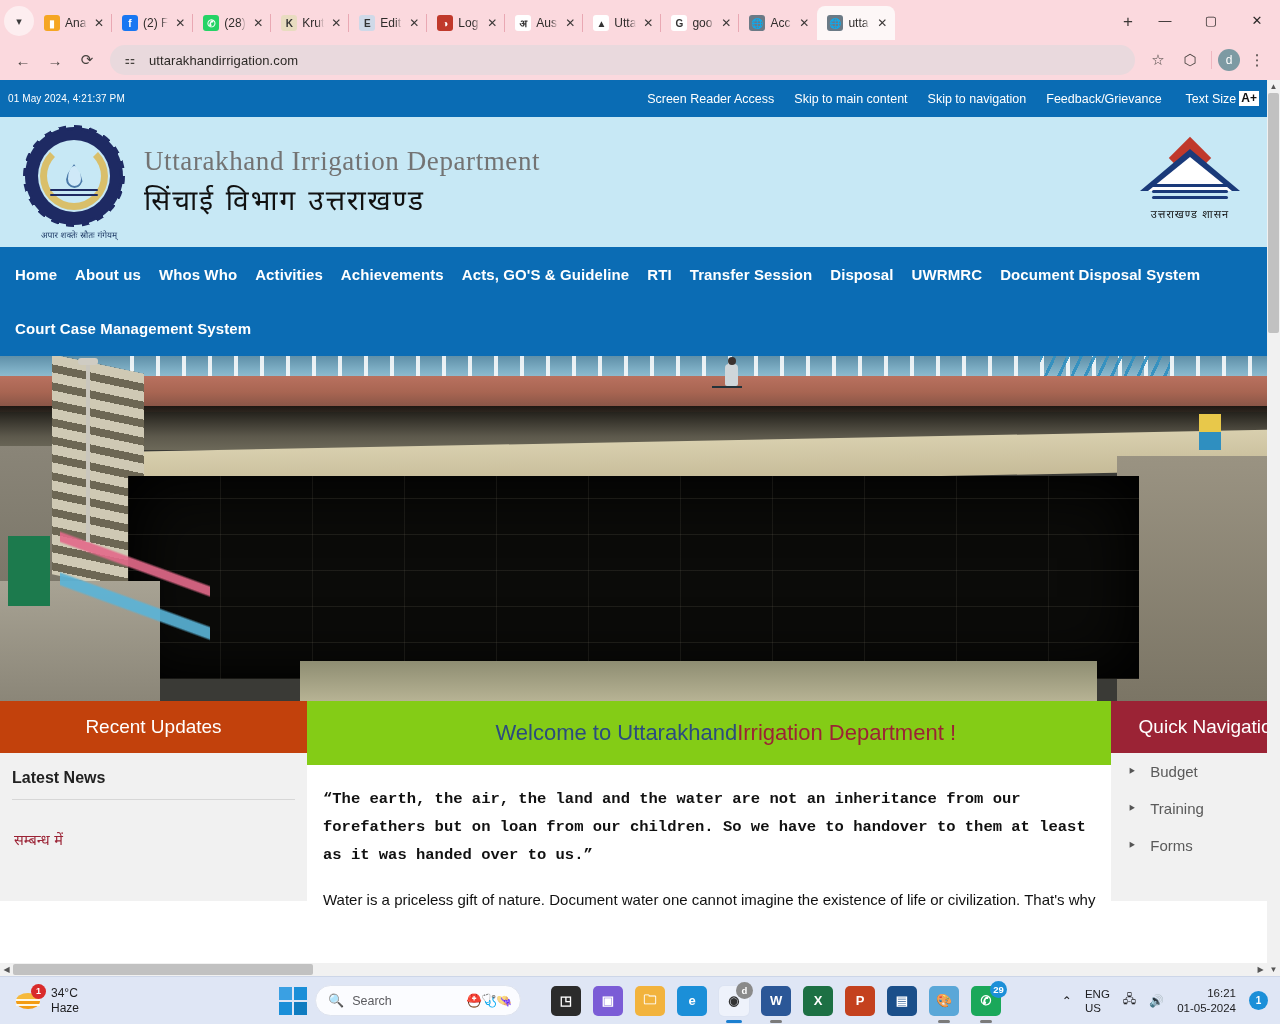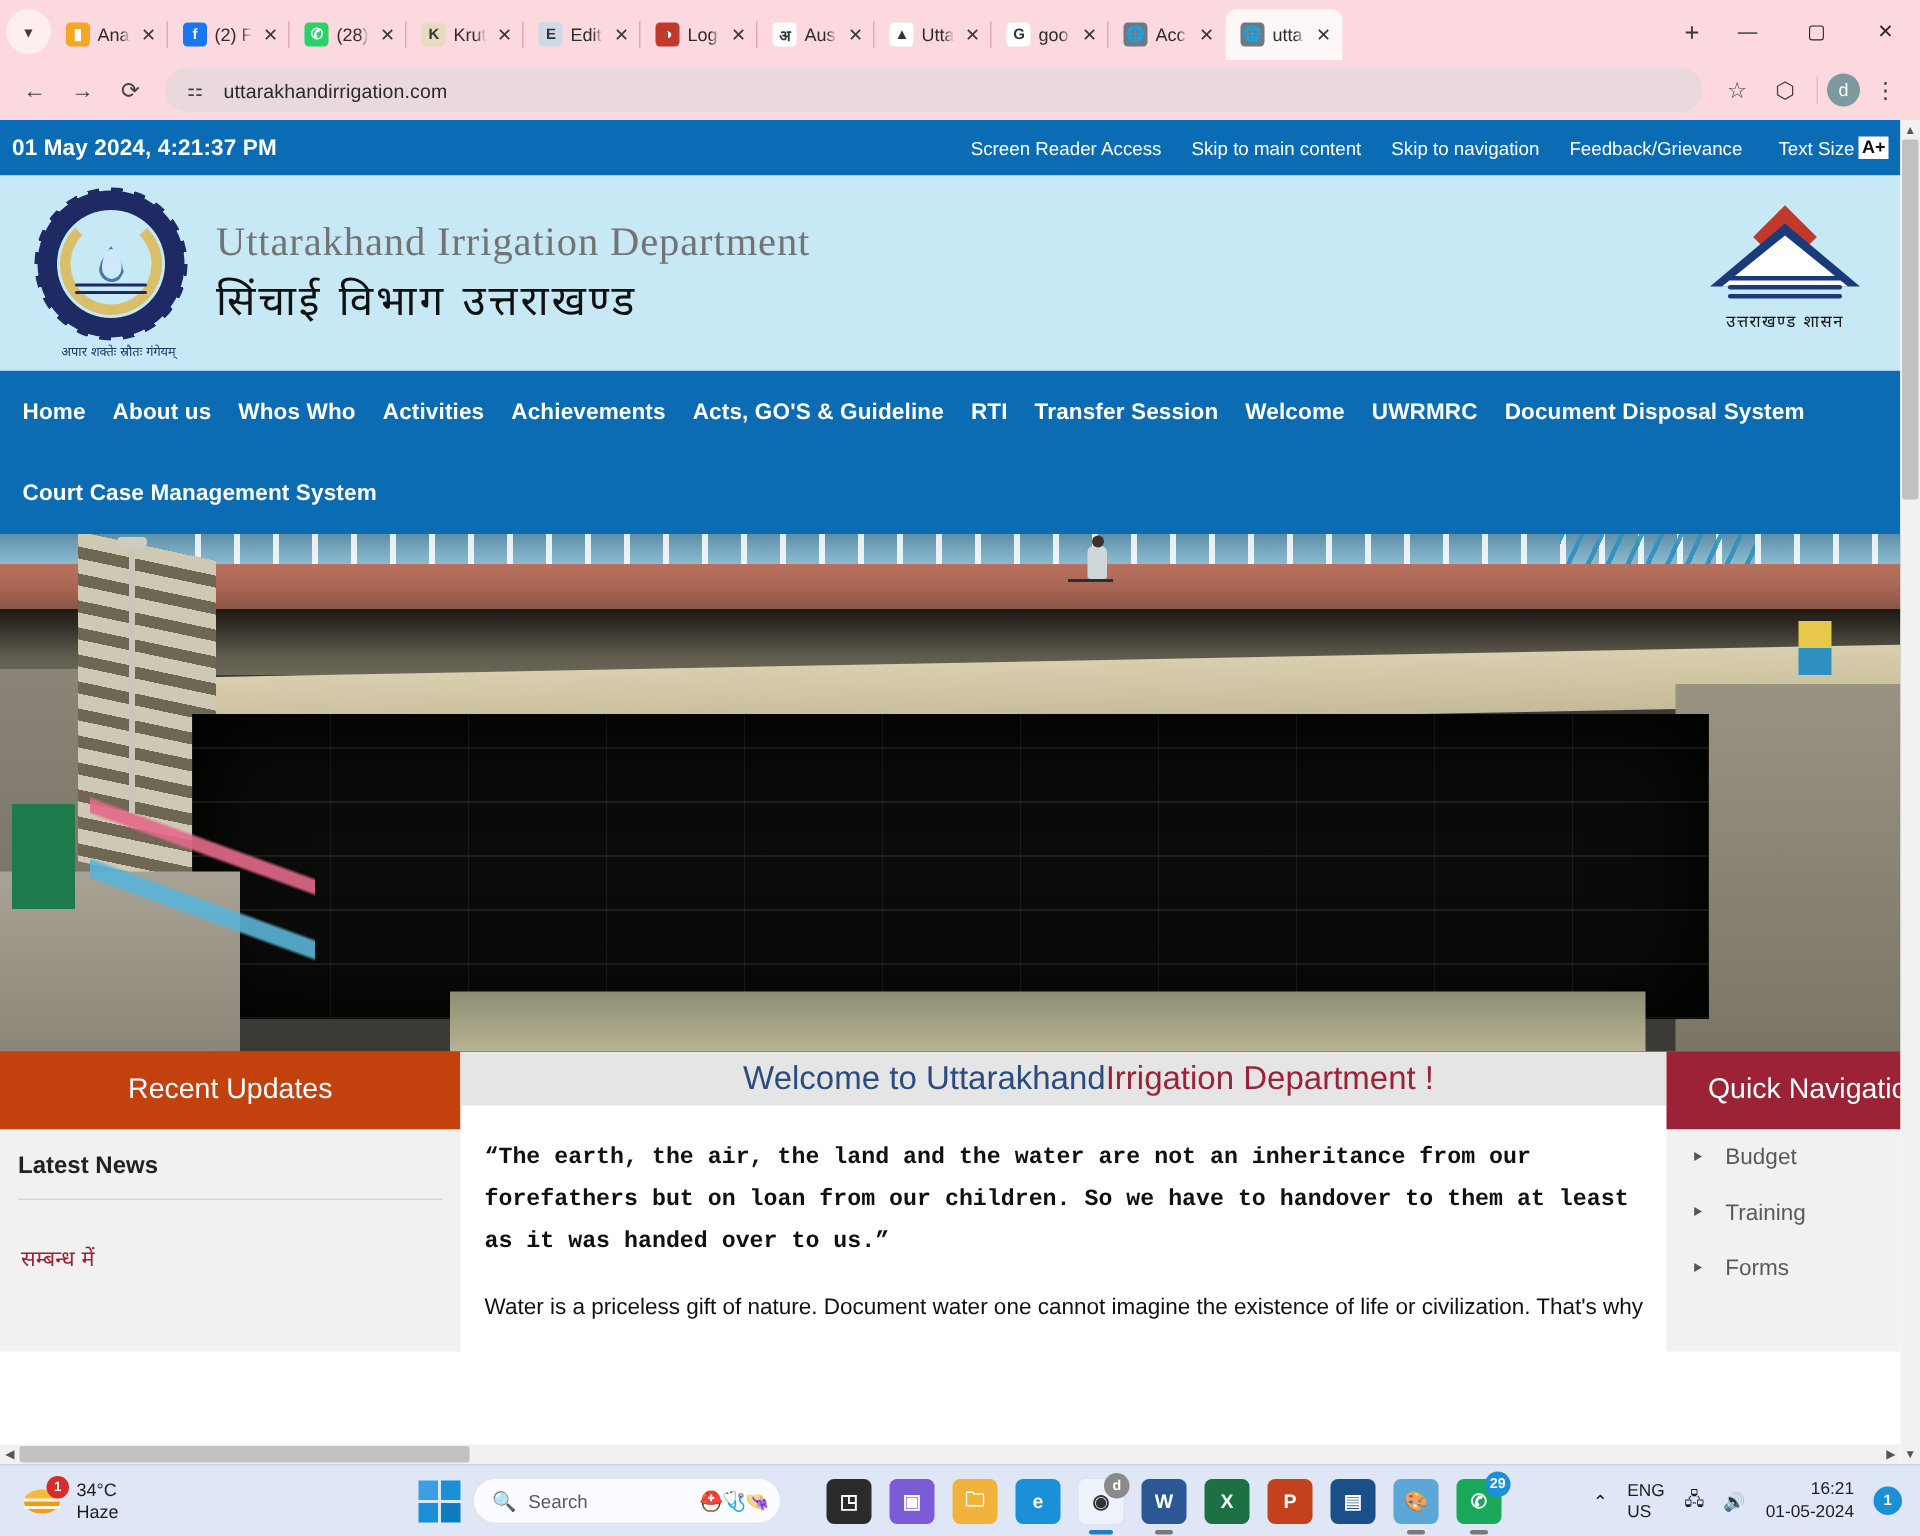--- a/index.html
+++ b/index.html
@@ -76,21 +76,21 @@
 
   
   #viewport { width: 1280px; height: 896px; position: relative; overflow: hidden; background: #fff; }
   #page { width: 1267px; height: 896px; overflow: hidden; position: relative; }
 
   
   #utility-bar {
     height: 37px; background: #0a6cb4; display: flex; align-items: center;
     padding: 0 8px; color: #fff;
   }
-  #utility-bar .datetime { font-size: 15px; font-weight: bold; letter-spacing: .1px; }
+  #utility-bar .datetime { font-size: 10px; font-weight: normal; letter-spacing: .1px; }
   #utility-links { margin-left: auto; display: flex; align-items: center; gap: 20px; }
   #utility-links a { color: #fff; font-size: 12.5px; text-decoration: none; white-space: nowrap; }
   .textsize-wrap { display: flex; align-items: center; gap: 3px; margin-left: 4px; }
   .textsize-box {
     background: #fff; color: #111; font-size: 12px; font-weight: bold;
     padding: 1px 2px; line-height: 13px; min-width: 17px; text-align: center;
   }
 
   
   #site-header {
@@ -291,21 +291,21 @@
   .panel-head-blue {
     background: #c2410c; color: #fff; height: 52px; display: flex;
     align-items: center; justify-content: center; font-size: 19px;
   }
   .panel-head-red {
     background: #9b2335; color: #fff; height: 52px; display: flex;
     align-items: center; justify-content: center; font-size: 19px;
     white-space: nowrap; padding-left: 10px;
   }
   .panel-head-grey {
-    background: #e5e5e5; height: 36px; display: flex; align-items: center;
+    background: #84cc16; height: 64px; display: flex; align-items: center;
     justify-content: center; font-size: 22px; padding-left: 33px;
   }
   .panel-head-grey .w-blue { color: #2b4c7e; }
   .panel-head-grey .w-red { color: #9b2335; }
 
   #latest-news-title {
     font-size: 16px; font-weight: bold; color: #222; padding: 16px 12px 12px 12px;
   }
   .news-divider { height: 1px; background: #d7d7d7; margin: 0 12px; }
   .news-item {
@@ -582,21 +582,21 @@
     <nav id="main-nav">
       <div class="navrow" id="nav-row-1">
           <a href="#">Home</a>
           <a href="#">About us</a>
           <a href="#">Whos Who</a>
           <a href="#">Activities</a>
           <a href="#">Achievements</a>
           <a href="#">Acts, GO'S &amp; Guideline</a>
           <a href="#">RTI</a>
           <a href="#">Transfer Session</a>
-          <a href="#">Welcome</a>
+          <a href="#">Disposal</a>
           <a href="#">UWRMRC</a>
           <a href="#">Document Disposal System</a>
         </div>
       <div class="navrow second" id="nav-row-2">
           <a href="#">Court Case Management System</a>
         </div>
     </nav>
 
     <div id="hero">
       <div class="hero-sky"></div>

